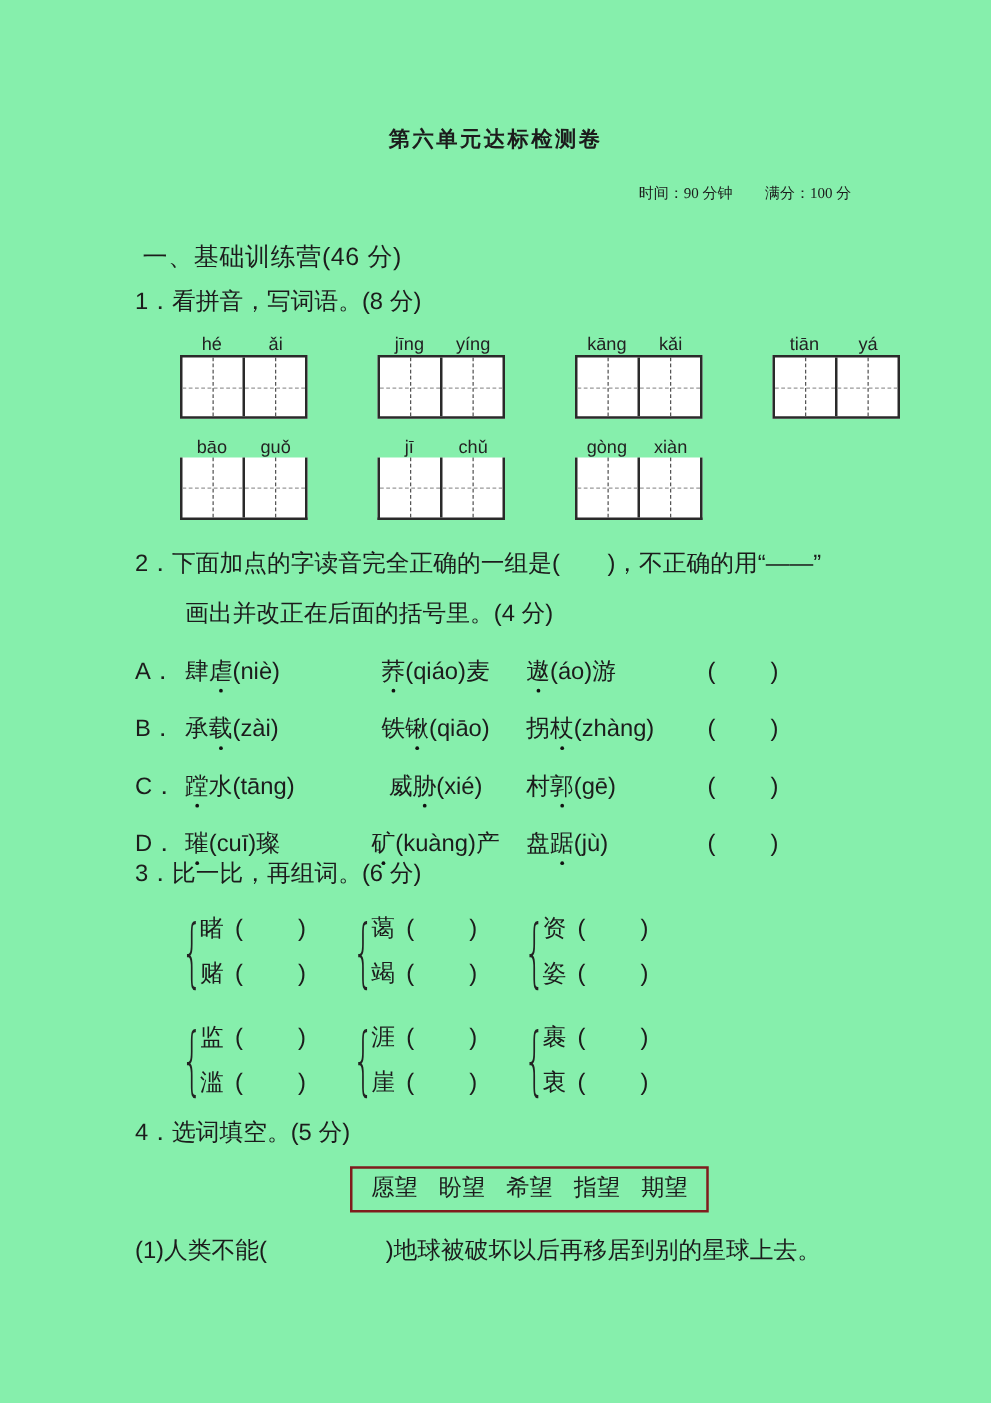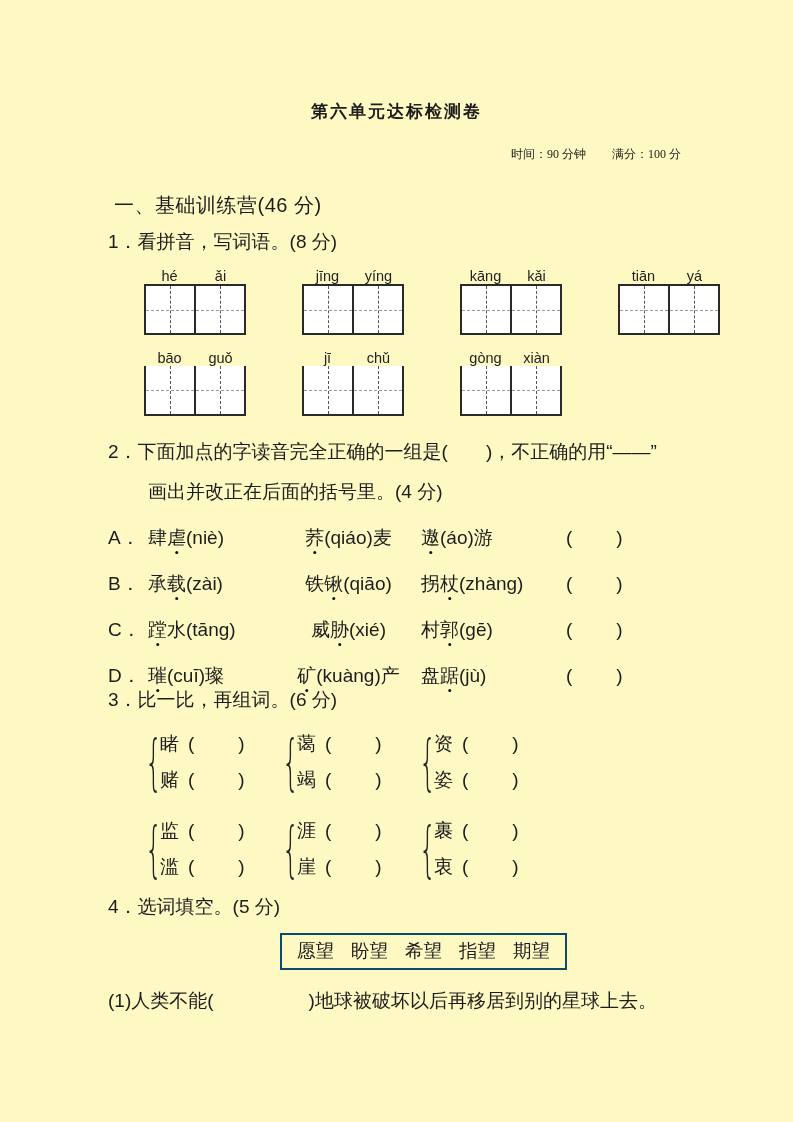--- a/index.html
+++ b/index.html
@@ -1,20 +1,20 @@
 <!DOCTYPE html>
 <html lang="zh"><head>
 <meta charset="utf-8">
 <style>
   html,body{margin:0;padding:0;background:#e8e8e8;}
   .page{
     position:relative;
     width:793px;height:1122px;
     margin:0 auto;
-    background:#fef9c3;
+    background:#86efac;
     color:#1c1c1c;
     font-family:"Liberation Sans", sans-serif;
     overflow:hidden;
   }
   
   .paper-title{
     position:absolute;top:100px;left:0;width:100%;
     text-align:center;font-size:17px;font-weight:bold;
     letter-spacing:2px;
     font-family:"Liberation Serif", serif;
@@ -86,21 +86,21 @@
     width:15px;line-height:70px;
     font-family:"DejaVu Sans", sans-serif;
   }
   .pair-lines{display:flex;flex-direction:column;}
   .pair-line{display:flex;align-items:baseline;height:36px;line-height:36px;}
   .pair-line .char{margin-right:9px;}
 
   
   .word-bank{
     display:inline-flex;gap:17px;
-    border:2px solid #0c4a6e;padding:5px 15px;
+    border:2px solid #7f1d1d;padding:5px 15px;
     margin:15px 0 0 172px;
     font-family:"Liberation Serif", serif;font-size:18.5px;
   }
   .q4-item{margin-top:19px;display:flex;align-items:baseline;}
 </style>
 </head>
 <body>
 
 <div class="page">
 

